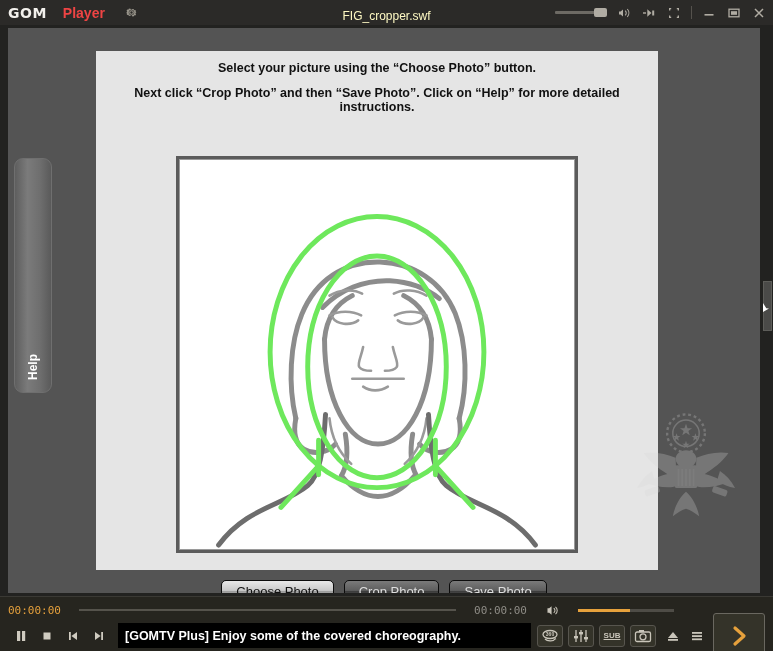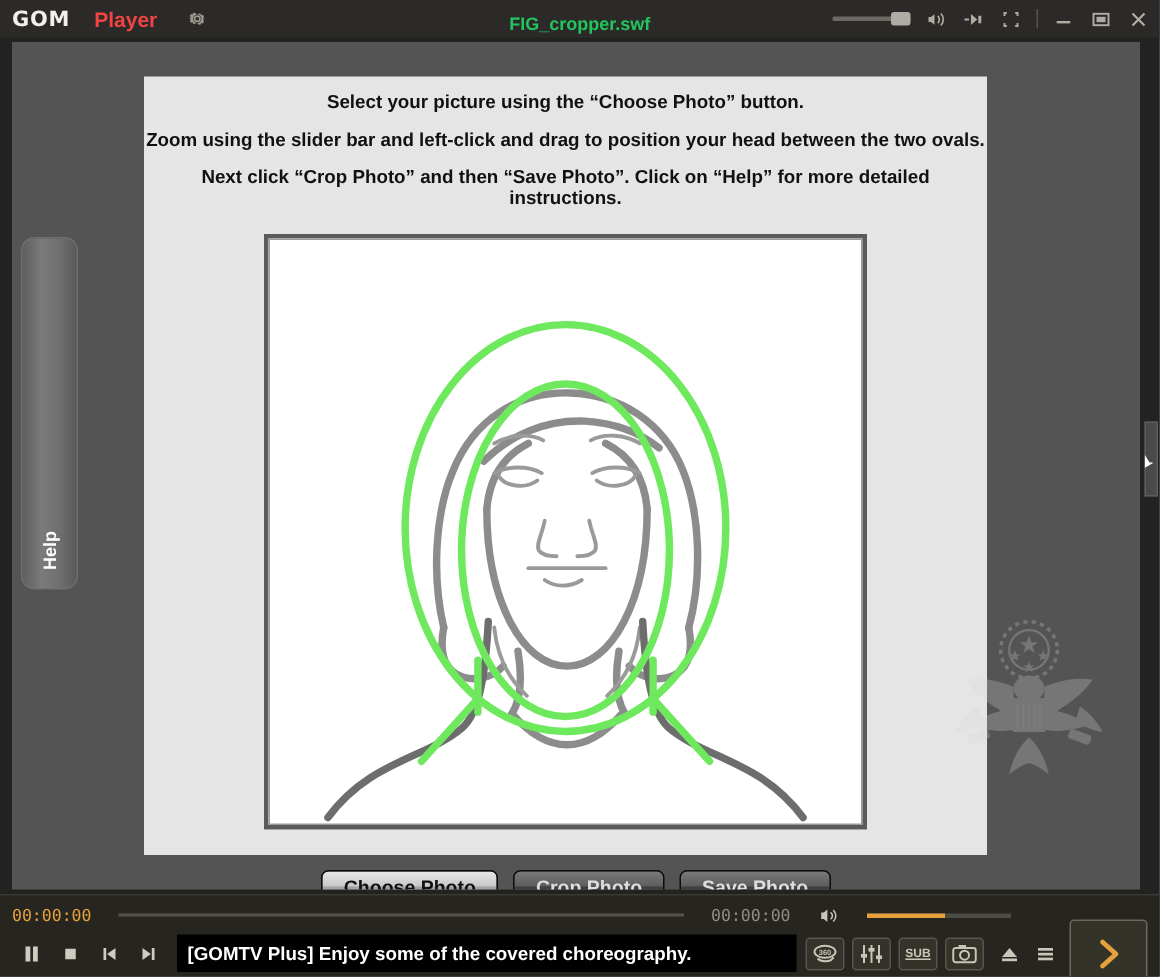--- a/index.html
+++ b/index.html
@@ -30,23 +30,22 @@
     color: #f2f0ec; font-size: 14px; font-weight: bold;
     letter-spacing: 0.5px; font-family: "DejaVu Sans", sans-serif;
   }
   .brand-player {
     color: #ef4444; font-size: 14px; font-weight: bold;
   }
   .gear-icon { width: 13px; height: 13px; display: block; margin-left: 4px; }
   .title-text {
     position: absolute; left: 0; right: 0; top: 4px;
     height: 25px; line-height: 25px;
-    text-align: center; color: #22c55e; font-size: 12px;
+    text-align: center; color: #fef9c3; font-size: 12px;
     pointer-events: none;
-    font-weight: bold;
   }
   .title-right {
     position: absolute; right: 6px; top: 0; height: 25px;
     display: flex; align-items: center; gap: 9px;
   }
   .tvol-track {
     width: 52px; height: 3px; background: #6d6a64; border-radius: 1px;
     position: relative;
   }
   .tvol-knob {
@@ -90,21 +89,21 @@
     position: absolute; left: 0; top: 548px;
     width: 752px; height: 42px;
     display: flex; justify-content: center; align-items: flex-start;
     gap: 10px; padding-top: 4px;
     background: transparent;
   }
   .pbtn {
     height: 23px; padding: 0 14px;
     border-radius: 5px;
     border: 1px solid #0c0c0c;
-    font-size: 13px; font-weight: bold;
+    font-size: 13px; font-weight: normal;
     display: flex; align-items: center; justify-content: center;
     cursor: pointer;
     font-family: "Liberation Sans", sans-serif;
   }
   .pbtn.primary {
     background: linear-gradient(to bottom, #e8e8e8 0%, #c9c9c9 45%, #9e9e9e 50%, #c2c2c2 100%);
     color: #101010;
   }
   .pbtn.dark {
     background: linear-gradient(to bottom, #7a7a7a 0%, #5e5e5e 45%, #3d3d3d 50%, #6a6a6a 100%);
@@ -247,21 +246,20 @@
       </svg>
     </div>
   </div>
 
   <div class="screen">
 
     <div class="flashpanel">
 
       <div class="instructions">
         <p class="l1">Select your picture using the “Choose Photo” button.</p>
-        <p>Zoom using the slider bar and left-click and drag to position your head between the two ovals.</p>
         <p>Next click “Crop Photo” and then “Save Photo”.  Click on “Help” for more detailed instructions.</p>
       </div>
 
       <div class="photoframe">
         <svg viewBox="0 0 400 395">
           <g fill="none" stroke="#8c8c8c" stroke-width="5" stroke-linecap="round" stroke-linejoin="round">
 
             <path d="M118 262c-8-34-6-76 6-105 14-35 44-54 79-53 34 1 63 20 76 52 12 30 13 73 4 106"></path>
             <path d="M118 262c-3 16 0 26 8 31 10 6 24 4 32-5"></path>
             <path d="M283 262c3 16 0 26-8 31-10 6-24 4-32-5"></path>

